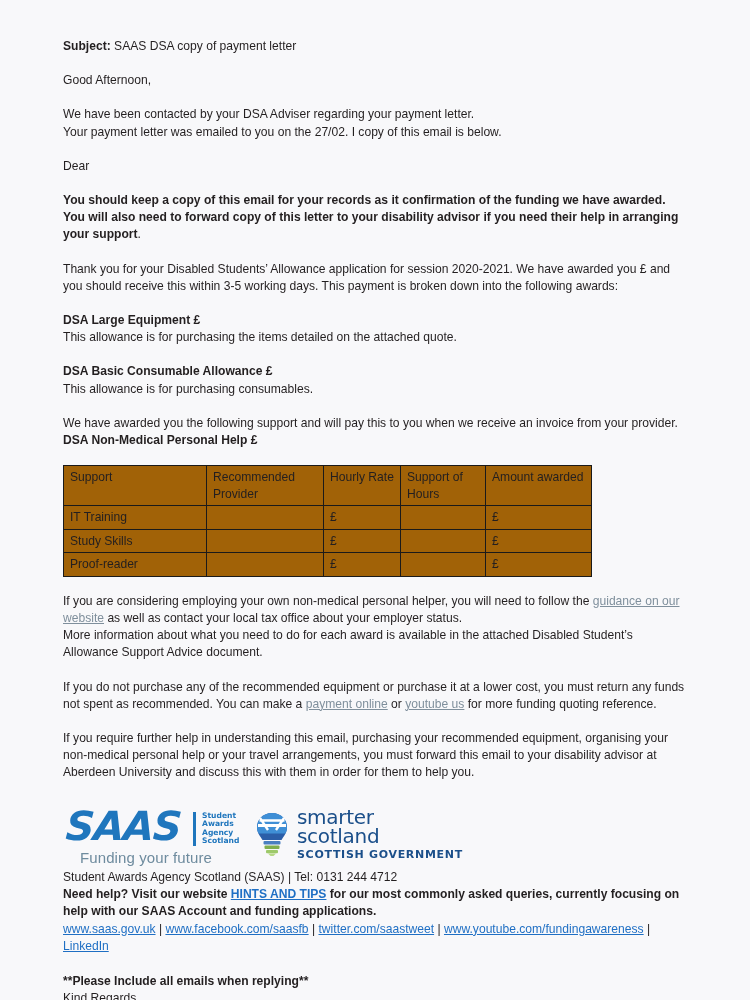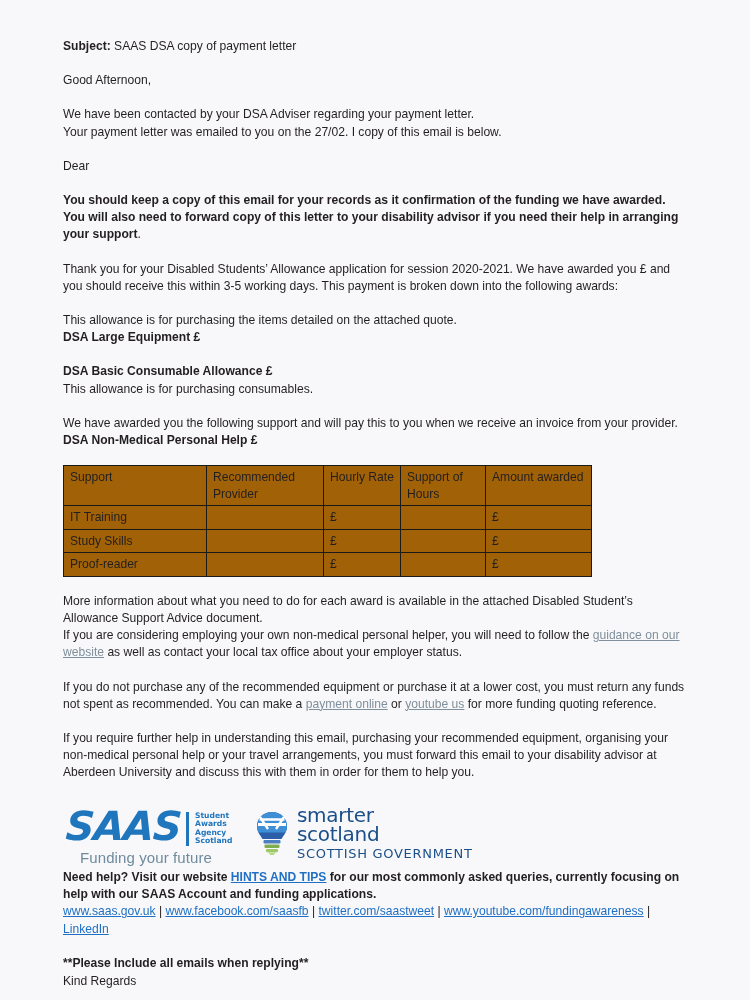--- a/index.html
+++ b/index.html
@@ -89,21 +89,21 @@
     font-size: 40px;
     letter-spacing: -1.2px;
     color: #1f76bd;
     line-height: 41px;
     font-style: italic;
     transform: skewX(-4deg);
     display: inline-block;
   }
   .saas-sub4 {
     position: absolute;
-    left: 120px;
+    left: 127px;
     top: 6px;
     border-left: 3px solid #1f76bd;
     padding-left: 6px;
     font-size: 7.6px;
     line-height: 8.6px;
     color: #1f76bd;
     font-weight: bold;
     font-family: "DejaVu Sans", sans-serif;
   }
   .saas-tag {
@@ -132,23 +132,23 @@
   }
   .smarter-w1, .smarter-w2 {
     font-size: 20px;
     color: #1b4f8a;
     font-family: "DejaVu Sans", sans-serif;
     line-height: 19px;
     display: block;
     letter-spacing: -0.3px;
   }
   .smarter-gov {
-    font-size: 13px;
+    font-size: 11px;
     color: #1b4f8a;
-    font-weight: normal;
+    font-weight: bold;
     letter-spacing: 0.7px;
     display: block;
     margin-top: 3px;
     font-family: "DejaVu Sans", sans-serif;
   }
   .footer-block {
     font-size: 12.1px;
     line-height: 17.4px;
     margin-top: 3px;
   }
@@ -176,22 +176,22 @@
     <div class="gap-lg"></div>
     <p class="blk">Dear</p>
 
     <div class="gap-lg"></div>
     <p class="blk"><b>You should keep a copy of this email for your records as it confirmation of the funding we have awarded. You will also need to forward copy of this letter to your disability advisor if you need their help in arranging your support</b><span>.</span></p>
 
     <div class="gap-lg"></div>
     <p class="blk">Thank you for your Disabled Students’ Allowance application for session 2020-2021. We have awarded you £ and you should receive this within 3-5 working days. This payment is broken down into the following awards:</p>
 
     <div class="gap-lg"></div>
+    <p class="blk bold">DSA Large Equipment £</p>
     <p class="blk">This allowance is for purchasing the items detailed on the attached quote.</p>
-    <p class="blk bold">DSA Large Equipment £</p>
 
     <div class="gap-lg"></div>
     <p class="blk bold">DSA Basic Consumable Allowance £</p>
     <p class="blk">This allowance is for purchasing consumables.</p>
 
     <div class="gap-lg"></div>
     <p class="blk">We have awarded you the following support and will pay this to you when we receive an invoice from your provider.</p>
     <p class="blk bold">DSA Non-Medical Personal Help £</p>
 
     <div class="gap-md"></div>
@@ -231,22 +231,22 @@
           <td>Proof-reader</td>
           <td></td>
           <td>£</td>
           <td></td>
           <td>£</td>
         </tr>
       </tbody>
     </table>
 
     <div class="gap-md"></div>
+    <p class="blk"><span>If you are considering employing your own non-medical personal helper, you will need to follow the </span><a class="link-soft" href="#">guidance on our website</a><span> as well as contact your local tax office about your employer status.</span></p>
     <p class="blk">More information about what you need to do for each award is available in the attached Disabled Student’s Allowance Support Advice document.</p>
-    <p class="blk"><span>If you are considering employing your own non-medical personal helper, you will need to follow the </span><a class="link-soft" href="#">guidance on our website</a><span> as well as contact your local tax office about your employer status.</span></p>
 
     <div class="gap-lg"></div>
     <p class="blk"><span>If you do not purchase any of the recommended equipment or purchase it at a lower cost, you must return any funds not spent as recommended. You can make a </span><a class="link-soft" href="#">payment online</a><span> or </span><a class="link-soft" href="#">youtube us</a><span> for more funding quoting reference.</span></p>
 
     <div class="gap-lg"></div>
     <p class="blk">If you require further help in understanding this email, purchasing your recommended equipment, organising your non-medical personal help or your travel arrangements, you must forward this email to your disability advisor at Aberdeen University and discuss this with them in order for them to help you.</p>
 
     <div style="height:22px"></div>
 
     <div class="logo-row">
@@ -276,20 +276,21 @@
         </span>
         <span class="smarter-text">
           <span class="smarter-w1">smarter</span>
           <span class="smarter-w2">scotland</span>
           <span class="smarter-gov">SCOTTISH GOVERNMENT</span>
         </span>
       </div>
     </div>
 
     <div class="footer-block">
+      <p class="blk">Student Awards Agency Scotland (SAAS) | Tel: 0131 244 4712</p>
       <p class="blk bold"><span>Need help? Visit our website </span><a class="link-blue-bold" href="#">HINTS AND TIPS</a><span> for our most commonly asked queries, currently focusing on help with our SAAS Account and funding applications.</span></p>
       <p class="blk"><a class="link-blue" href="#">www.saas.gov.uk</a><span class="sep"> | </span><a class="link-blue" href="#">www.facebook.com/saasfb</a><span class="sep"> | </span><a class="link-blue" href="#">twitter.com/saastweet</a><span class="sep"> | </span><a class="link-blue" href="#">www.youtube.com/fundingawareness</a><span class="sep"> | </span><a class="link-blue" href="#">LinkedIn</a></p>
     </div>
 
     <div class="gap-lg"></div>
     <div class="sig-block">
       <p class="blk bold">**Please Include all emails when replying**</p>
       <p class="blk">Kind Regards</p>
 
     </div>

